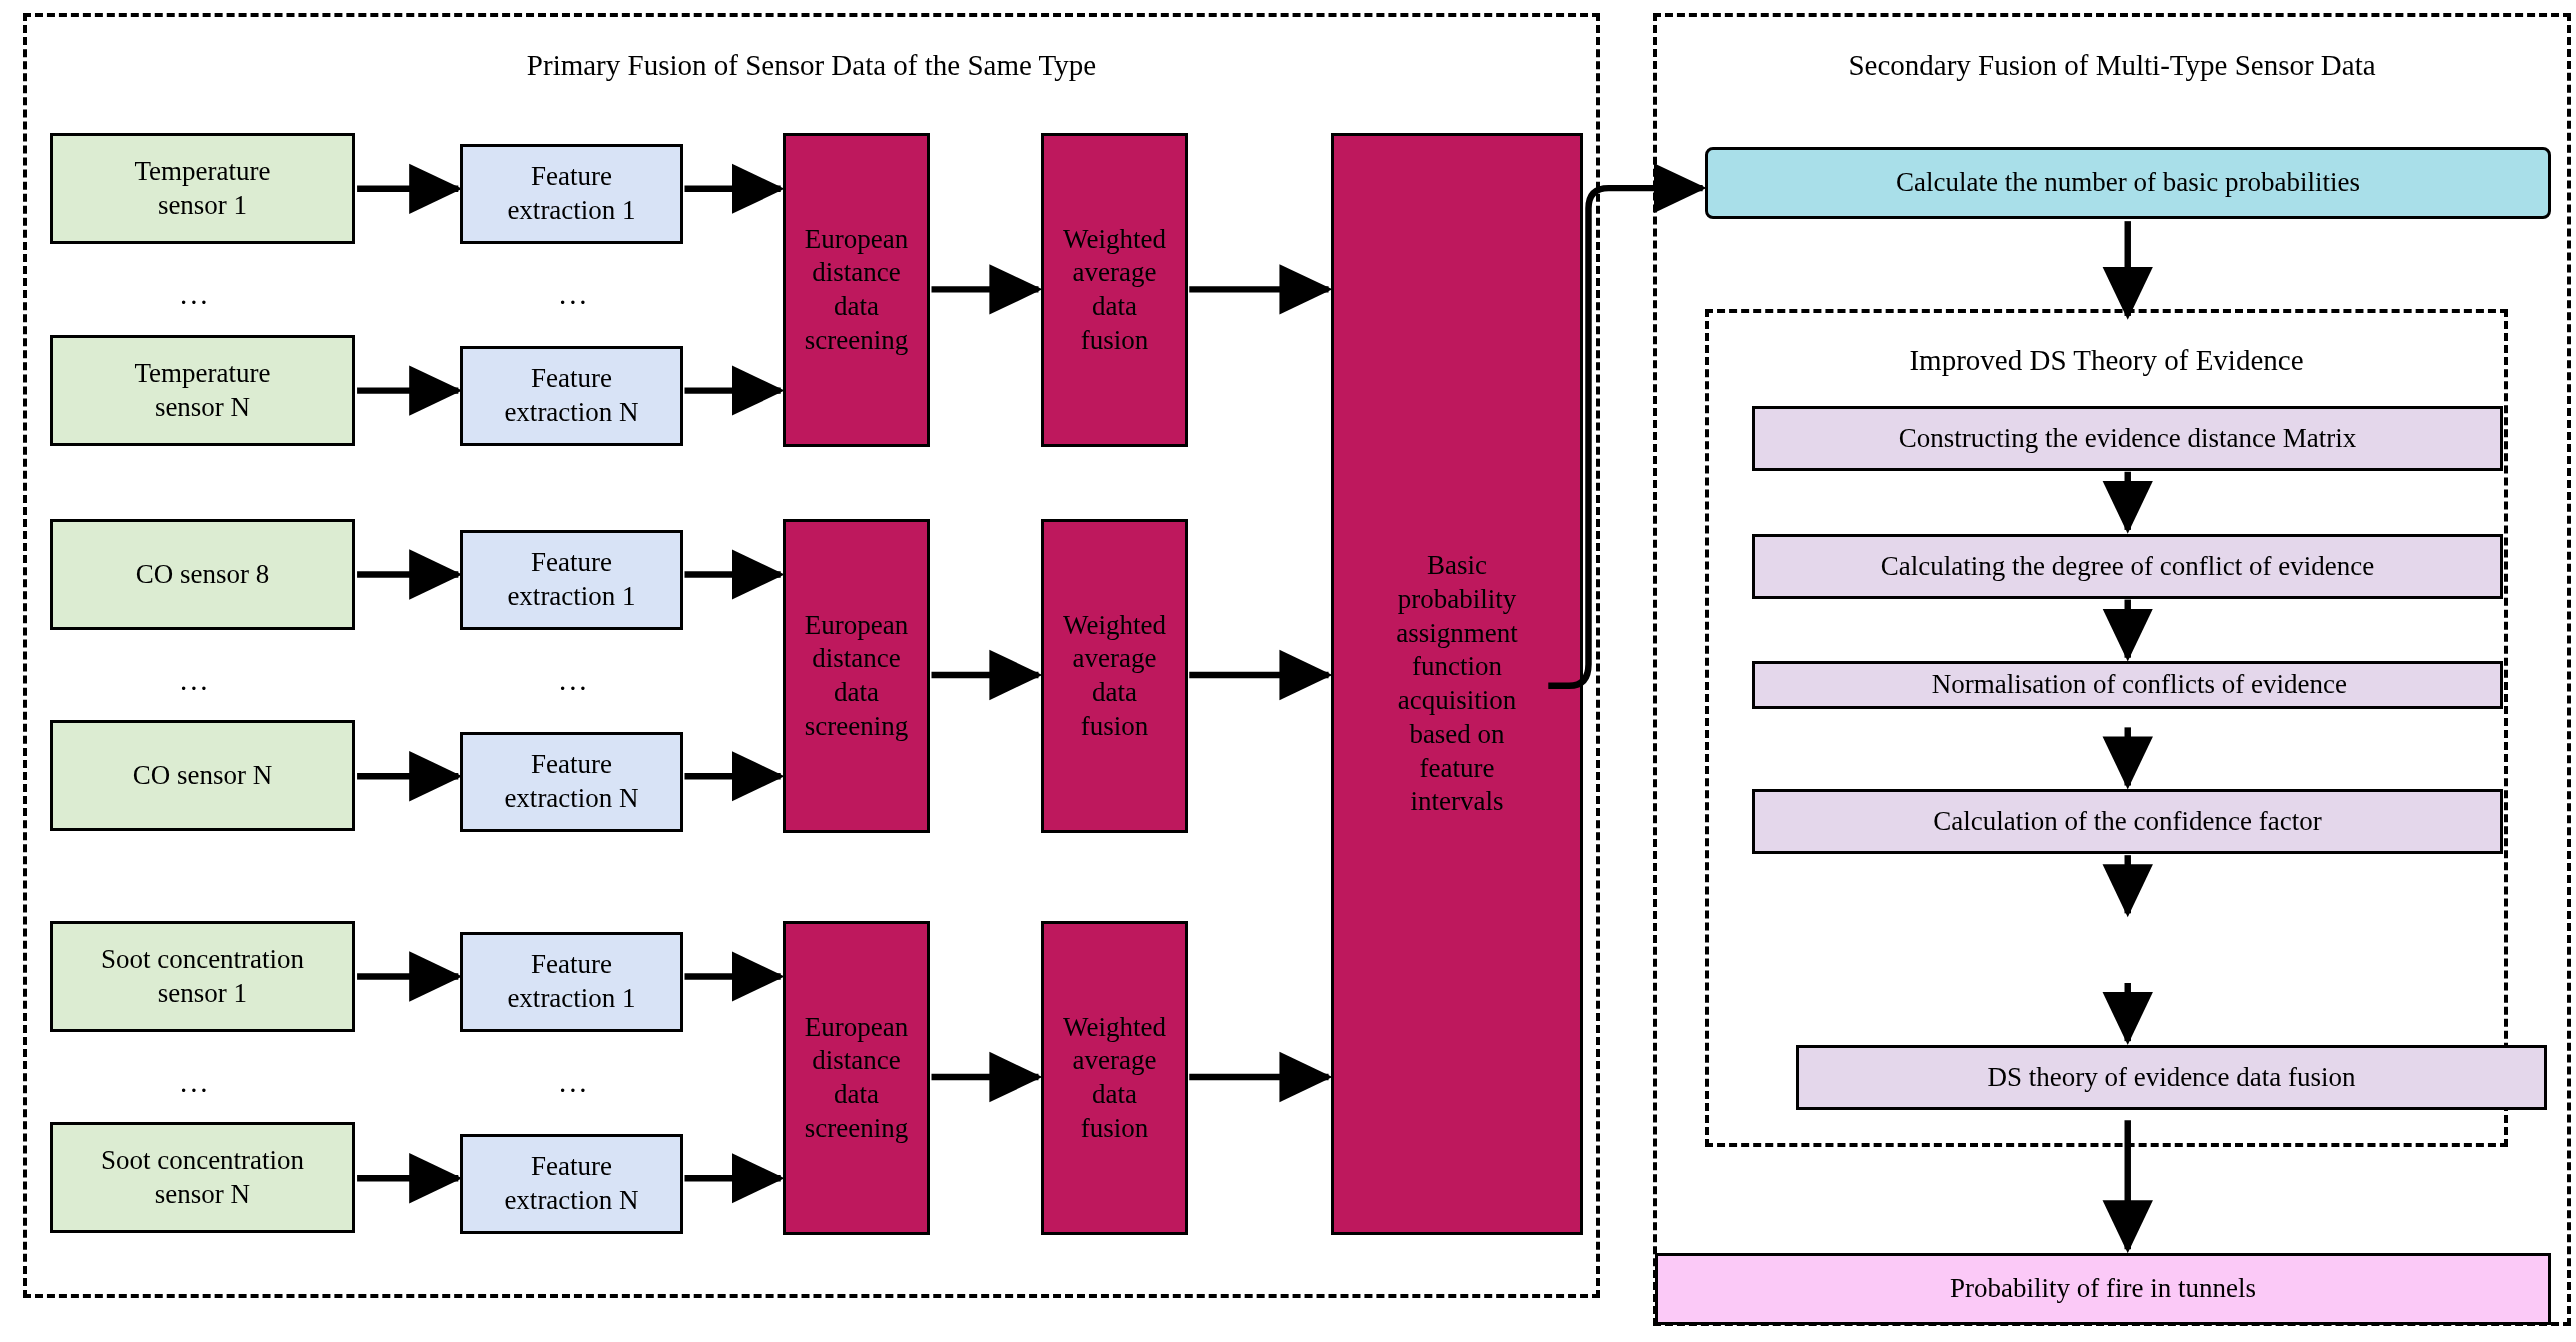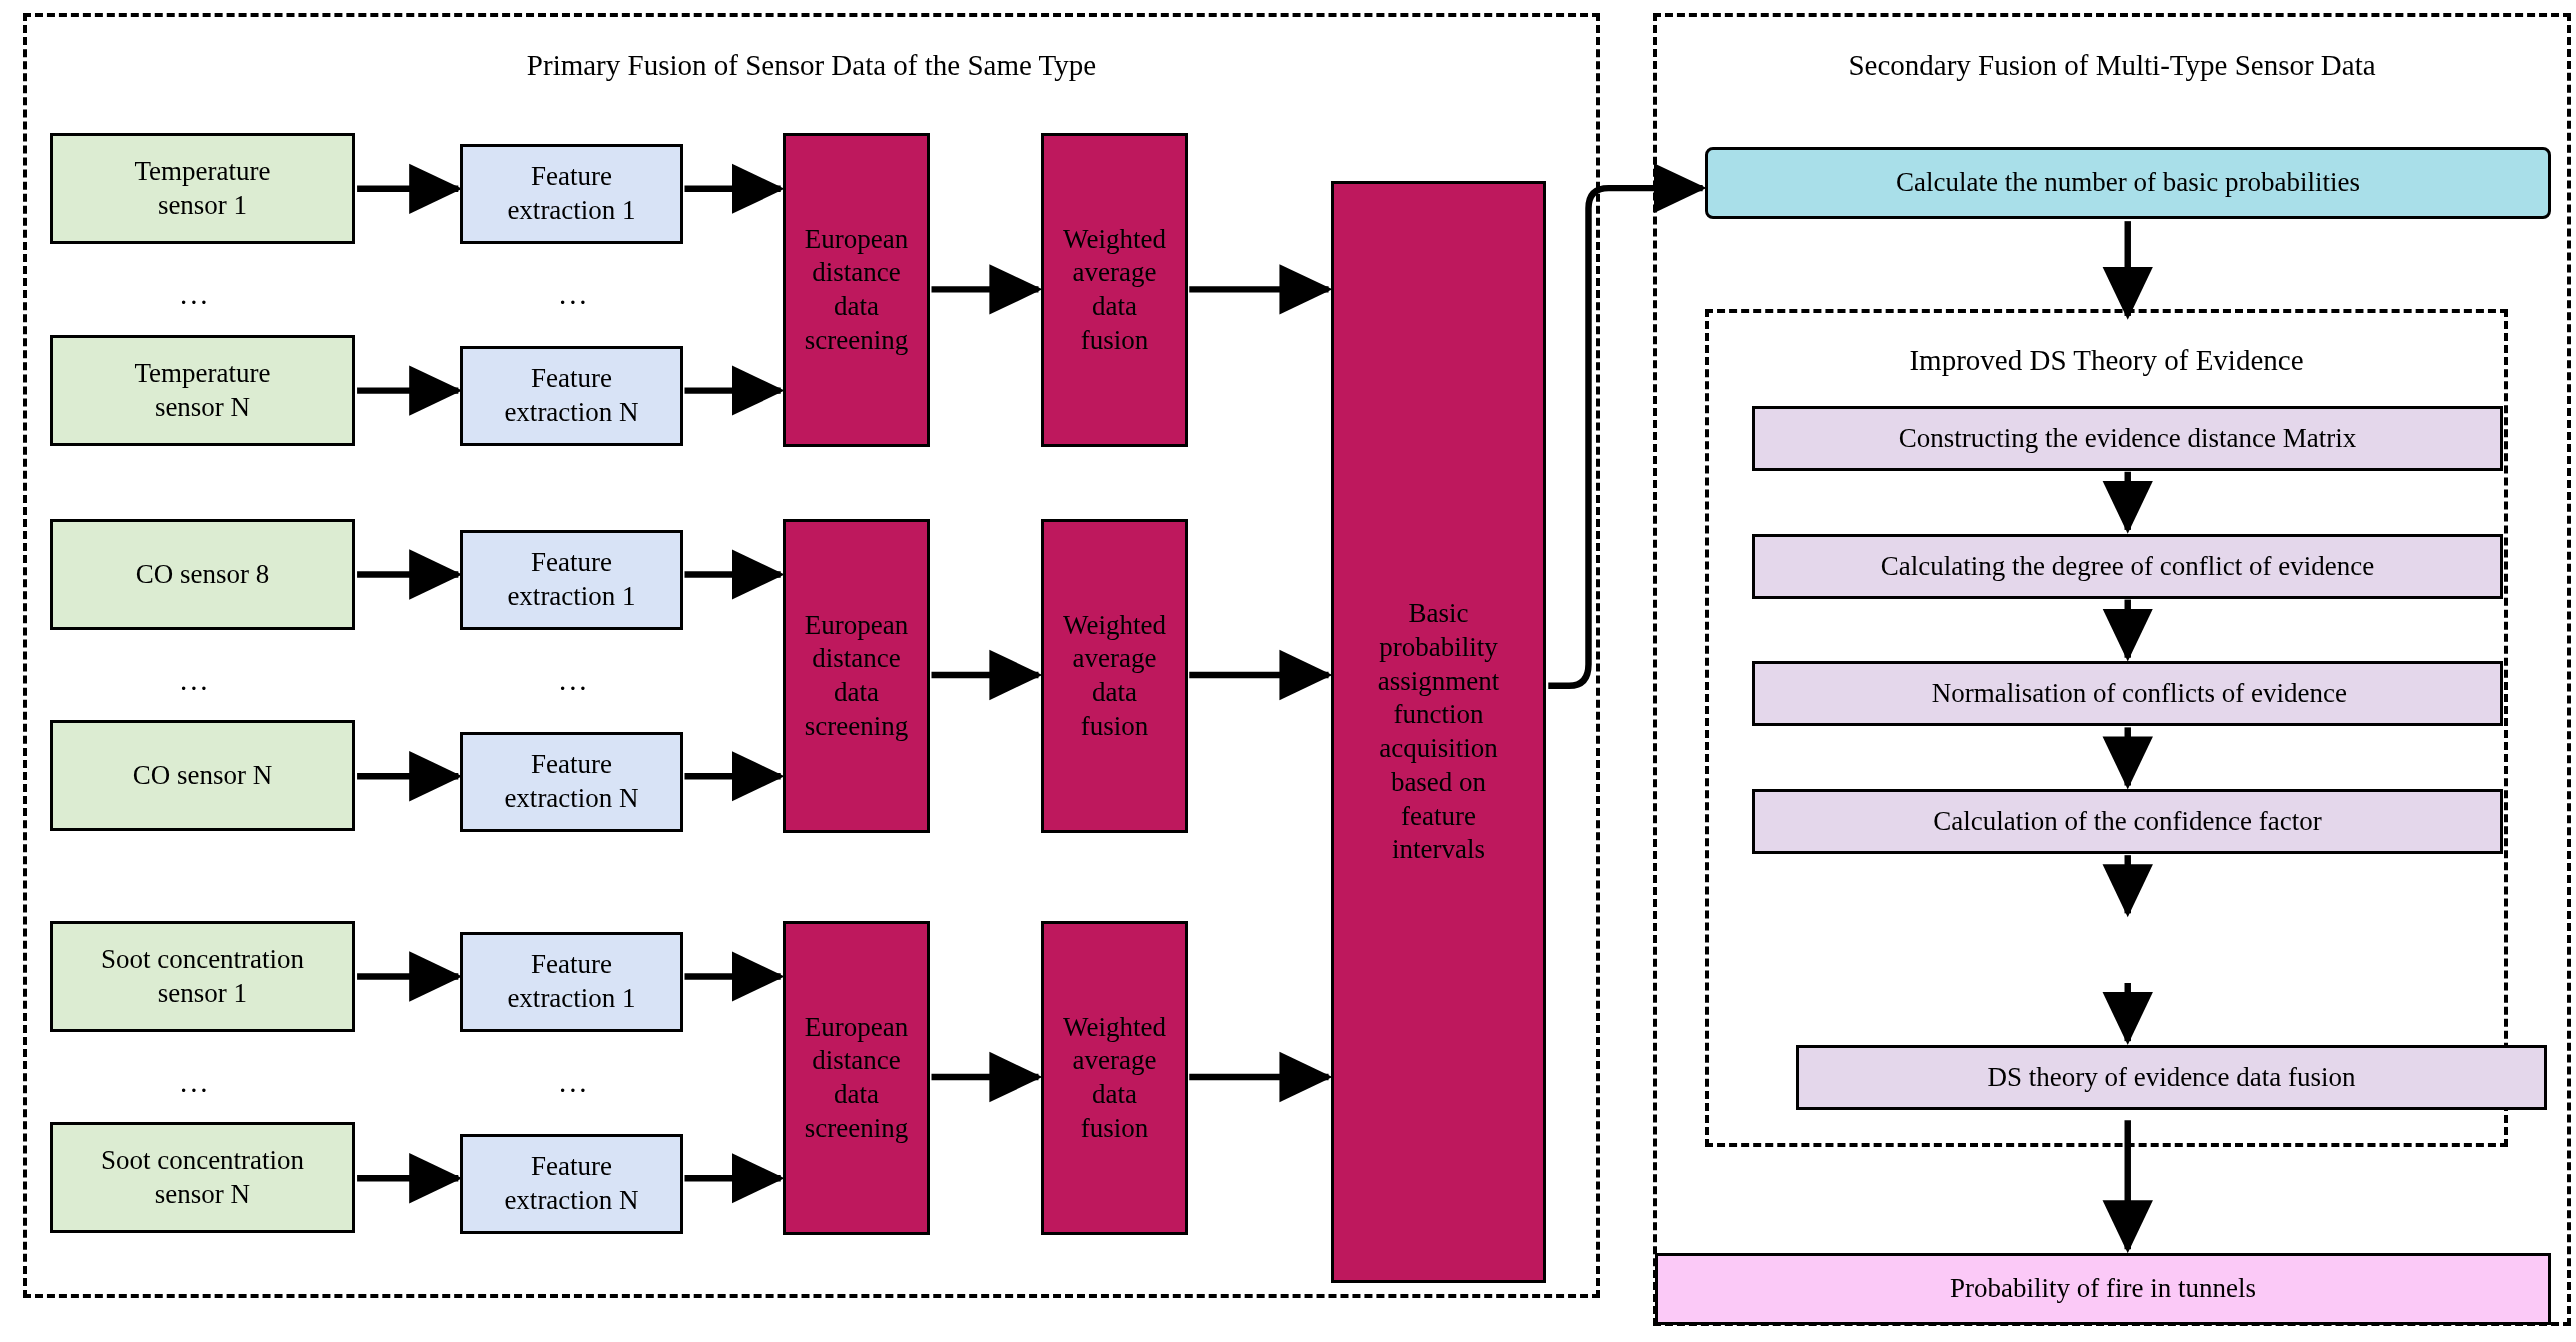--- a/index.html
+++ b/index.html
@@ -90,34 +90,34 @@
 
   <div class="node green-mid" style="left:783px;top:921px;width:147px;height:314px;white-space:pre-line;">European
 distance
 data
 screening</div>
   <div class="node green-mid" style="left:1041px;top:921px;width:147px;height:314px;white-space:pre-line;">Weighted
 average
 data
 fusion</div>
 
-  <div class="node green-mid" style="left:1331px;top:133px;width:215px;height:1102px;white-space:pre-line;margin-top:48px;">Basic
+  <div class="node green-mid" style="left:1331px;top:133px;width:252px;height:1102px;white-space:pre-line;">Basic
 probability
 assignment
 function
 acquisition
 based on
 feature
 intervals</div>
 
   <div class="node cyan" style="left:1705px;top:147px;width:846px;height:72px;">Calculate the number of basic probabilities</div>
 
   <div class="node lavender" style="left:1752px;top:406px;width:751px;height:65px;">Constructing the evidence distance Matrix</div>
   <div class="node lavender" style="left:1752px;top:534px;width:751px;height:65px;">Calculating the degree of conflict of evidence</div>
-  <div class="node lavender" style="left:1752px;top:661px;width:751px;height:65px;padding-left:28px;">Normalisation of conflicts of evidence</div>
+  <div class="node lavender" style="left:1752px;top:661px;width:751px;height:48px;padding-left:28px;">Normalisation of conflicts of evidence</div>
   <div class="node lavender" style="left:1752px;top:789px;width:751px;height:65px;text-align:center;">Calculation of the confidence factor</div>
   <div class="node lavender" style="left:1752px;top:1045px;width:751px;height:65px;margin-left:44px;">DS theory of evidence data fusion</div>
 
   <div class="node pink" style="left:1655px;top:1253px;width:896px;height:72px;">Probability of fire in tunnels</div>
 
   <svg class="wires" viewBox="0 0 3587 1869">
     <defs>
       <marker id="ah" markerWidth="9" markerHeight="9" refX="7.6" refY="4.5" orient="auto" markerUnits="strokeWidth">
         <path d="M0,0.6 L8.2,4.5 L0,8.4 z" fill="#000"></path>
       </marker>

